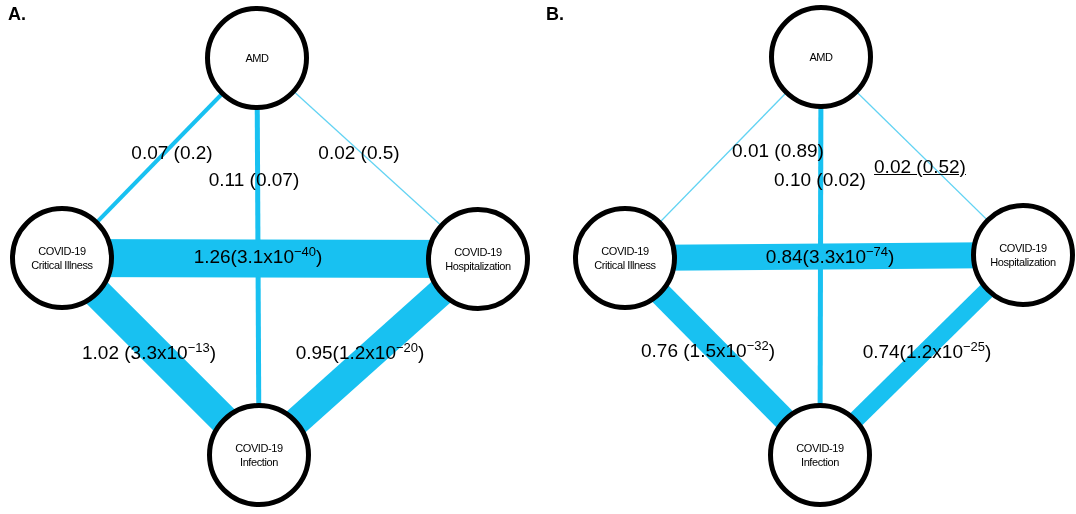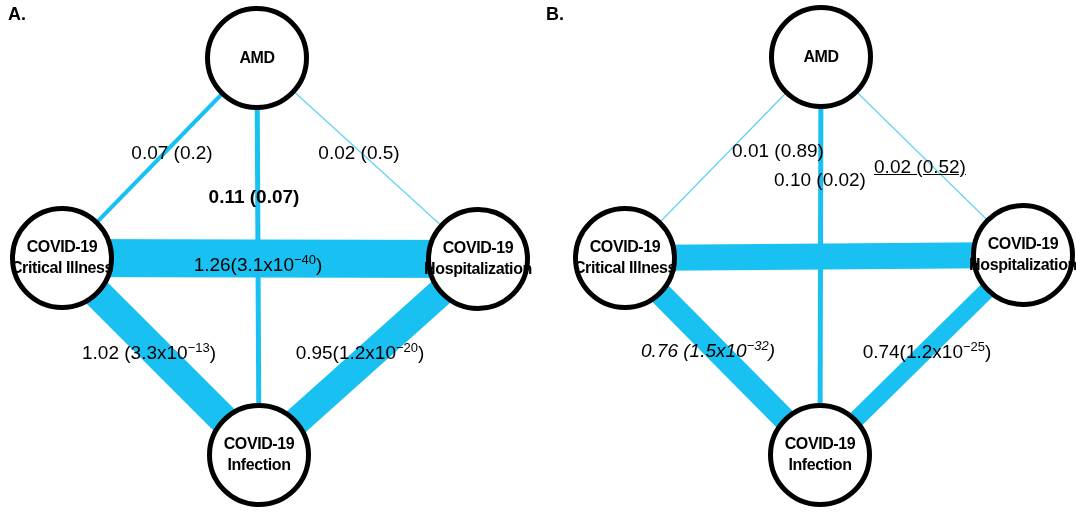--- a/index.html
+++ b/index.html
@@ -21,21 +21,21 @@
   .panel svg{position:absolute;left:0;top:0;}
   .panel svg line{stroke:var(--edge);}
   .panel svg line.hairline{stroke:var(--edge-light);}
   .panel-label{
     position:absolute;left:8px;top:4px;font-size:18px;font-weight:bold;
   }
   .node{
     position:absolute;width:104px;height:104px;box-sizing:border-box;
     border:5px solid var(--node-border);border-radius:50%;background:var(--node-fill);
     display:flex;flex-direction:column;align-items:center;justify-content:center;
-    text-align:center;font-weight:bold;font-size:16px;line-height:1.3;
+    text-align:center;font-weight:normal;font-size:11px;line-height:1.3;
     letter-spacing:-0.4px;
   }
   .node span{display:block;white-space:nowrap;}
   .edge-label{
     position:absolute;transform:translate(-50%,-50%);
     font-size:19px;white-space:nowrap;color:var(--txt);
   }
   .edge-label .ls{font-size:13px;vertical-align:7px;}
 </style>
 </head>
@@ -67,27 +67,27 @@
       <span>Hospitalization</span>
     </div>
     <div class="node" style="left:207px;top:403px;">
       <span>COVID-19</span>
       <span>Infection</span>
     </div>
 
     <div class="edge-label" style="left:166px;top:152px;margin-left:6px;">
       <span class="lm">0.07 (0.2)</span><span class="ls"></span><span class="lm"></span>
     </div>
-    <div class="edge-label" style="left:254px;top:196px;font-weight:bold;">
+    <div class="edge-label" style="left:254px;top:179px;">
       <span class="lm">0.11 (0.07)</span><span class="ls"></span><span class="lm"></span>
     </div>
     <div class="edge-label" style="left:359px;top:152px;">
       <span class="lm">0.02 (0.5)</span><span class="ls"></span><span class="lm"></span>
     </div>
-    <div class="edge-label" style="left:258px;top:264px;">
+    <div class="edge-label" style="left:258px;top:256px;">
       <span class="lm">1.26(3.1x10</span><span class="ls">−40</span><span class="lm">)</span>
     </div>
     <div class="edge-label" style="left:149px;top:352px;">
       <span class="lm">1.02 (3.3x10</span><span class="ls">−13</span><span class="lm">)</span>
     </div>
     <div class="edge-label" style="left:360px;top:352px;">
       <span class="lm">0.95(1.2x10</span><span class="ls">−20</span><span class="lm">)</span>
     </div>
   </section>
 
@@ -121,21 +121,24 @@
 
     <div class="edge-label" style="left:200px;top:150px;margin-left:40px;">
       <span class="lm">0.01 (0.89)</span><span class="ls"></span><span class="lm"></span>
     </div>
     <div class="edge-label" style="left:282px;top:179px;">
       <span class="lm">0.10 (0.02)</span><span class="ls"></span><span class="lm"></span>
     </div>
     <div class="edge-label" style="left:382px;top:166px;text-decoration:underline;">
       <span class="lm">0.02 (0.52)</span><span class="ls"></span><span class="lm"></span>
     </div>
-    <div class="edge-label" style="left:170px;top:350px;font-style:italic;">
+    <div class="edge-label" style="left:292px;top:256px;">
+      <span class="lm">0.84(3.3x10</span><span class="ls">−74</span><span class="lm">)</span>
+    </div>
+    <div class="edge-label" style="left:170px;top:350px;">
       <span class="lm">0.76 (1.5x10</span><span class="ls">−32</span><span class="lm">)</span>
     </div>
     <div class="edge-label" style="left:389px;top:351px;">
       <span class="lm">0.74(1.2x10</span><span class="ls">−25</span><span class="lm">)</span>
     </div>
   </section>
 
 </div>
 
 </body></html>

